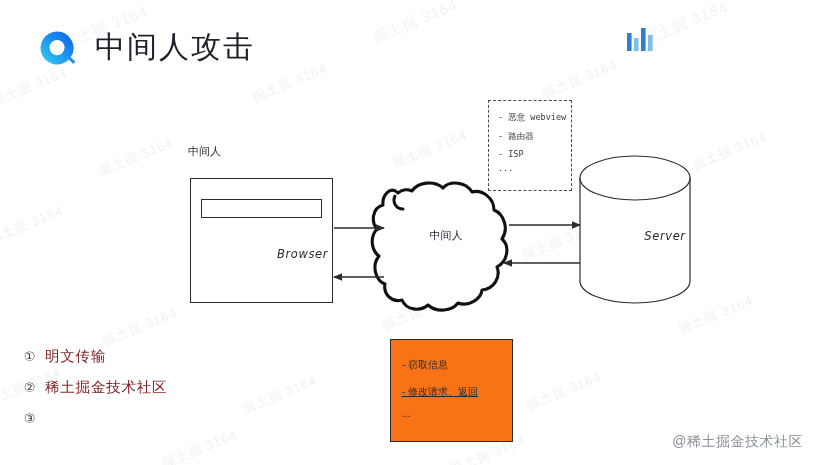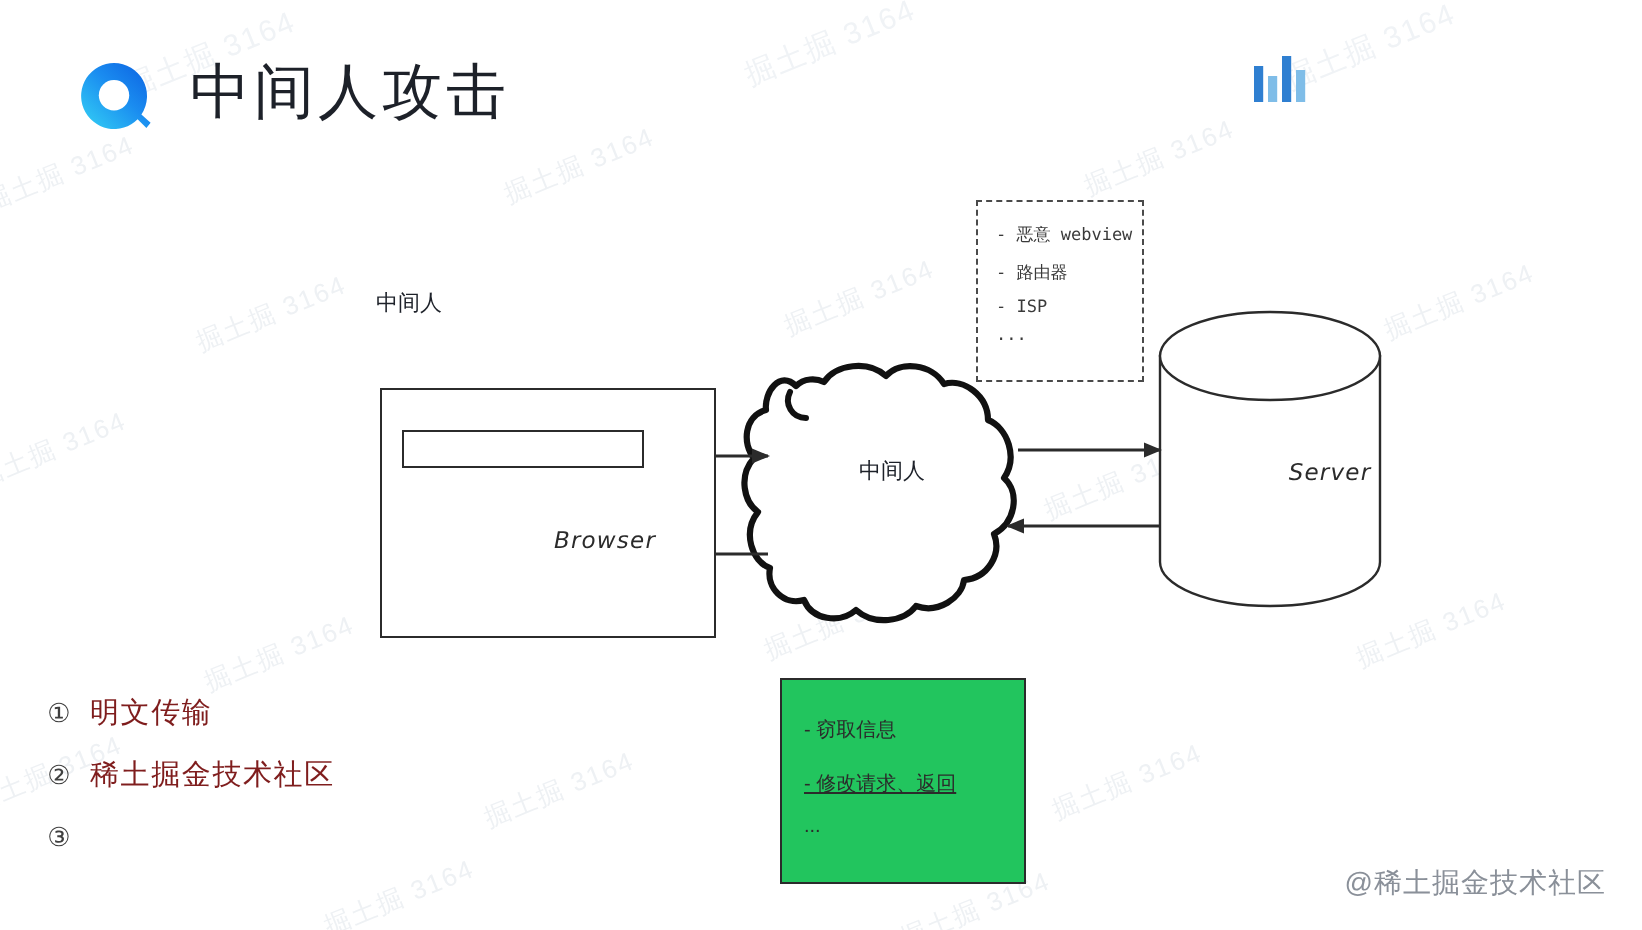--- a/index.html
+++ b/index.html
@@ -125,33 +125,32 @@
   }
   #attacker-box .row { position: absolute; left: 9px; }
 
   
   #capability-box {
     position: absolute;
     left: 390px; top: 339px;
     width: 123px; height: 103px;
     border: 1.3px solid #2b2b2b;
     box-sizing: border-box;
-    background: #22c55e;
+    background: #f97316;
   }
   #capability-box .row { position: absolute; left: 11px; }
 
   
   #browser-box {
     position: absolute;
     left: 190px; top: 178px;
-    width: 168px; height: 125px;
+    width: 143px; height: 125px;
     border: 1.3px solid #2b2b2b;
     box-sizing: border-box;
     background: #fff;
-    margin-top: 16px;
   }
   #address-bar {
     position: absolute;
     left: 10px; top: 20px;
     width: 121px; height: 19px;
     border: 1.4px solid #2b2b2b;
     box-sizing: border-box;
     background: #fff;
   }
   #browser-label {

